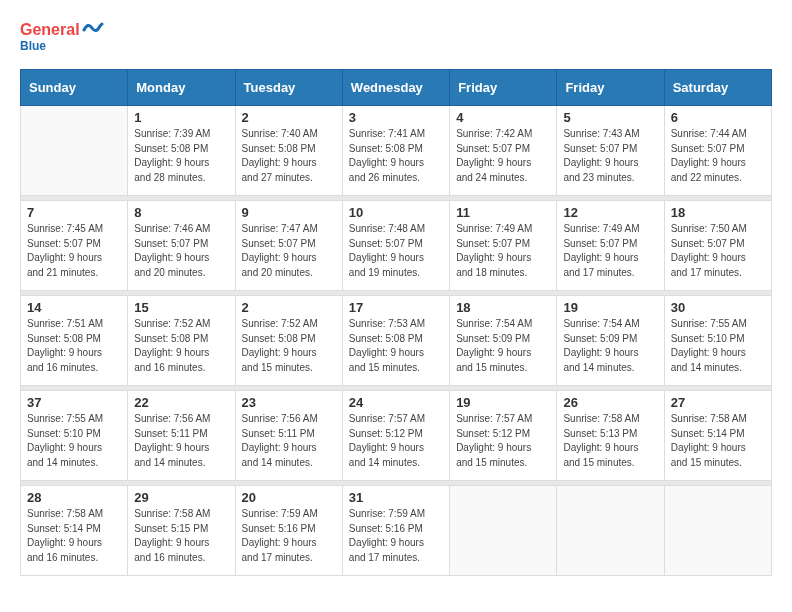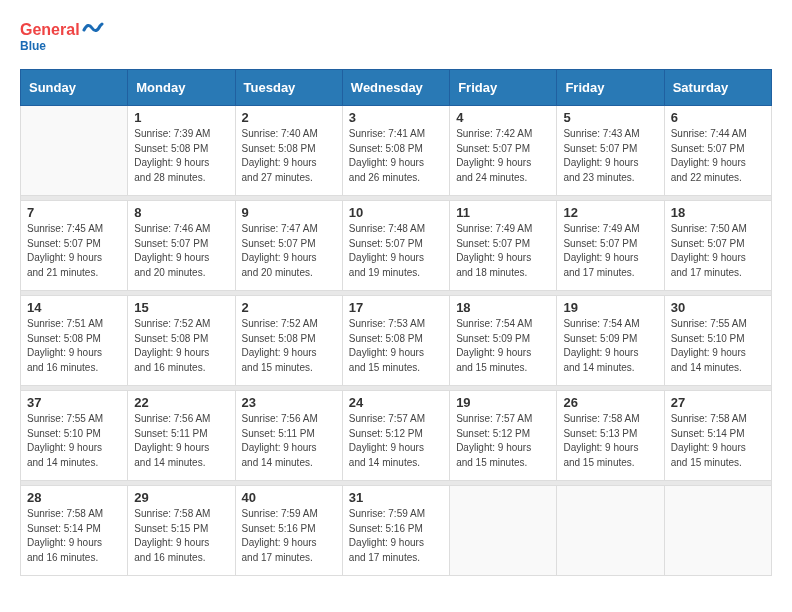--- a/index.html
+++ b/index.html
@@ -243,21 +243,21 @@
       <tr class="week-row">
         <td>
           <span class="day-num">28</span>
           <div class="day-info">Sunrise: 7:58 AM<br>Sunset: 5:14 PM<br>Daylight: 9 hours<br>and 16 minutes.</div>
         </td>
         <td>
           <span class="day-num">29</span>
           <div class="day-info">Sunrise: 7:58 AM<br>Sunset: 5:15 PM<br>Daylight: 9 hours<br>and 16 minutes.</div>
         </td>
         <td>
-          <span class="day-num">40</span>
+          <span class="day-num">20</span>
           <div class="day-info">Sunrise: 7:59 AM<br>Sunset: 5:16 PM<br>Daylight: 9 hours<br>and 17 minutes.</div>
         </td>
         <td>
           <span class="day-num">31</span>
           <div class="day-info">Sunrise: 7:59 AM<br>Sunset: 5:16 PM<br>Daylight: 9 hours<br>and 17 minutes.</div>
         </td>
         <td class="empty"></td>
         <td class="empty"></td>
         <td class="empty"></td>
       </tr>

